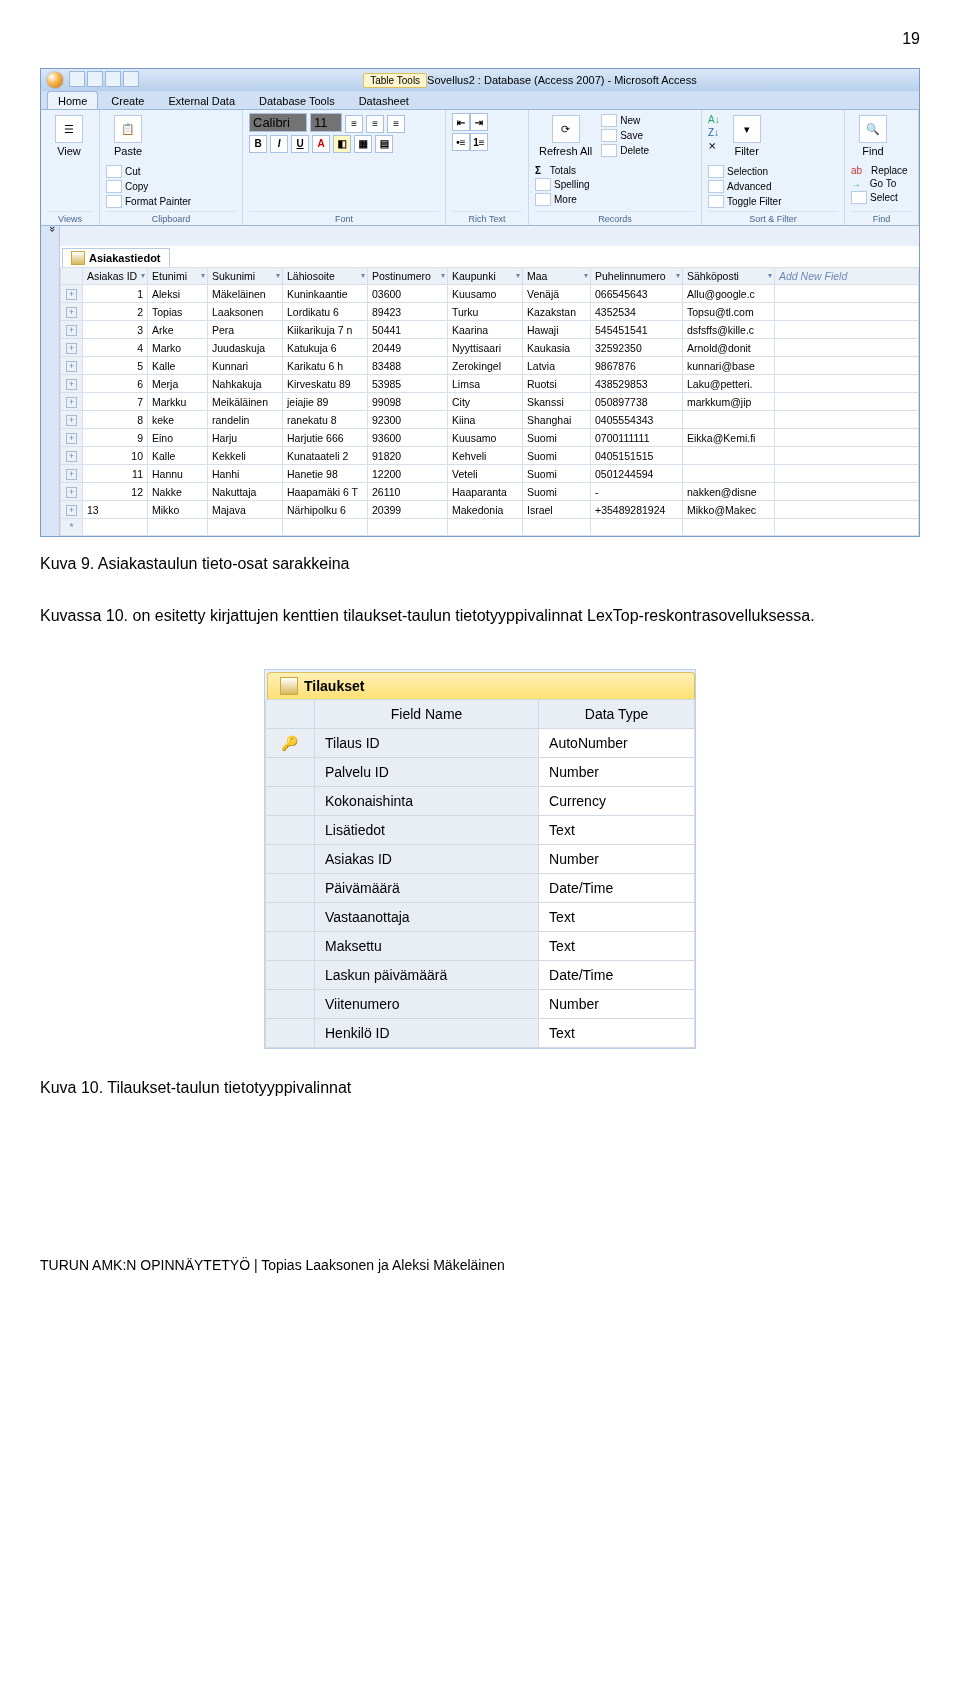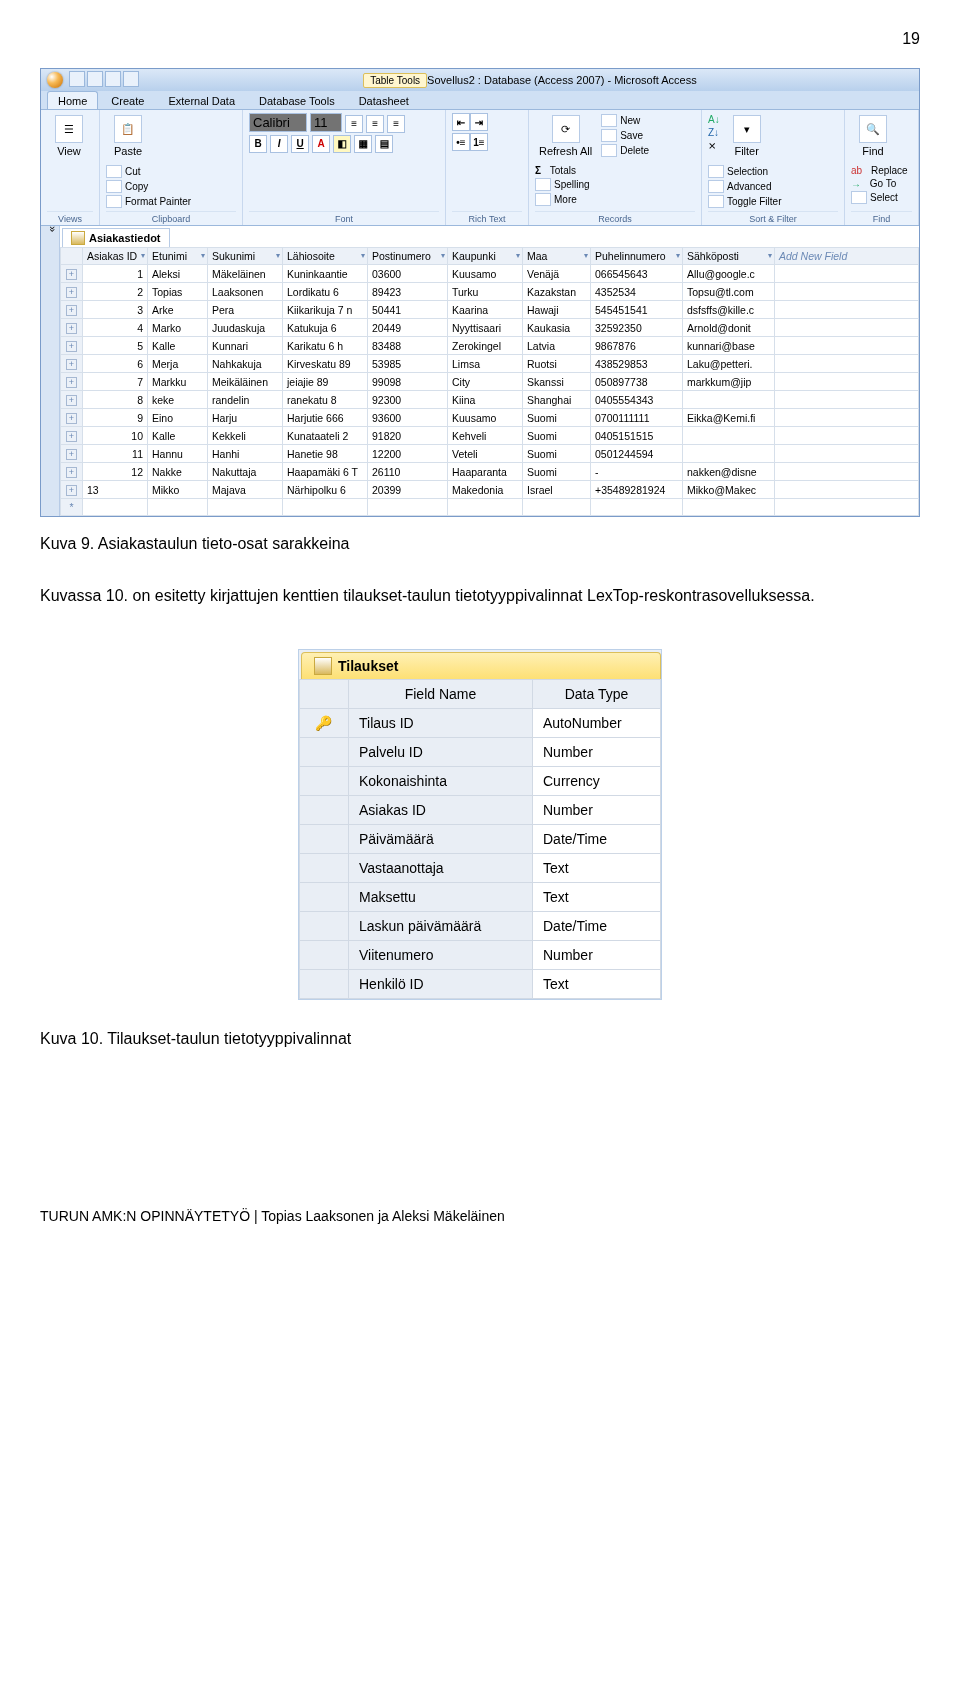--- a/index.html
+++ b/index.html
@@ -24,37 +24,37 @@
   .big-btn { display:flex; flex-direction:column; align-items:center; gap:2px; padding:2px 4px; min-width:36px;}
   .big-btn .ico { width:26px; height:26px; background:#fff; border:1px solid #b7cbe6; display:flex; align-items:center; justify-content:center;}
   .small-line { display:flex; align-items:center; gap:3px; font-size:10px; padding:1px 0;}
   .small-line .ico-s { width:14px; height:11px; background:#fff; border:1px solid #b7cbe6;}
   .sel { border:1px solid #a9c1e1; background:#737373; font-size:13px; padding:1px 3px; min-width:50px; display:inline-block;}
   .sqbtn { width:16px; height:16px; border:1px solid #a9c1e1; background:#fff; display:inline-flex; align-items:center; justify-content:center; font-size:10px; font-weight:bold;}
 
   
   .datasheet-area { background:#e8eff8; display:flex;}
   .vbar { width:18px; background:#d9e5f4; border-right:1px solid #b7cbe6; writing-mode:vertical-rl;}
-  .ds { flex:1; background:#fff; }
+  .ds { flex:1; background:#fff;margin-top:20px; }
   .doc-tab { display:inline-flex; align-items:center; gap:4px; background:#fff; border:1px solid #b7cbe6; border-bottom:none; padding:2px 8px; margin:2px 0 0 2px; font-size:11px;}
   .doc-tab .tabi { width:12px;height:12px;background:linear-gradient(#fff,#d9b95d); border:1px solid #caa93f;}
   table.grid { border-collapse:collapse; width:100%; font-size:10.5px; table-layout:fixed;}
   table.grid th, table.grid td { border:1px solid #d6dfea; padding:2px 4px; white-space:nowrap; overflow:hidden; text-overflow:clip;}
   table.grid th { background:#ecf1f8; font-weight:normal; text-align:left; position:relative;}
   table.grid th .dd{ position:absolute; right:2px; top:3px; font-size:8px; color:#6b89b5;}
   table.grid td.rh { background:#ecf1f8; text-align:center; width:22px; color:#6b89b5;}
   table.grid td.rh .plus{ display:inline-block;width:9px;height:9px;border:1px solid #a6b8d2;text-align:center;line-height:8px;font-size:9px;}
   .newrow td { color:#888;}
   .newrow td.rh{ color:#f0a020;}
 
   
   .design-shell{ border:1px solid #bcd0e8; display:inline-block; font-size:14px;}
   .design-tab{ display:flex; align-items:center; gap:6px; background:linear-gradient(#fff0b4,#fde074); border:1px solid #dcbf5a; border-bottom:none; padding:4px 12px; border-radius:4px 4px 0 0;}
   .design-tab .di{width:16px;height:16px;background:linear-gradient(#fff,#d9b95d);border:1px solid #caa93f;}
-  table.design{ border-collapse:collapse; width:362px;}
+  table.design{ border-collapse:collapse; width:430px;}
   table.design th, table.design td{ border:1px solid #d1d9e4; padding:6px 10px; text-align:left;}
   table.design th{ background:#e9eef5; font-weight:normal; text-align:center; font-size:14px;}
   table.design td.key{ background:#e9eef5; text-align:center; width:28px; color:#c87b1c;}
   table.design td.fn{ background:#e9eef5;}
 
   .footer { position:relative; margin-top:160px; font-size:14px;}
 </style>
 </head>
 <body>
 
@@ -483,20 +483,25 @@
             <td class="fn">Palvelu ID</td>
             <td>Number</td>
           </tr>
           <tr>
             <td class="key"></td>
             <td class="fn">Kokonaishinta</td>
             <td>Currency</td>
           </tr>
           <tr>
             <td class="key"></td>
+            <td class="fn">Lisätiedot</td>
+            <td>Text</td>
+          </tr>
+          <tr>
+            <td class="key"></td>
             <td class="fn">Asiakas ID</td>
             <td>Number</td>
           </tr>
           <tr>
             <td class="key"></td>
             <td class="fn">Päivämäärä</td>
             <td>Date/Time</td>
           </tr>
           <tr>
             <td class="key"></td>

